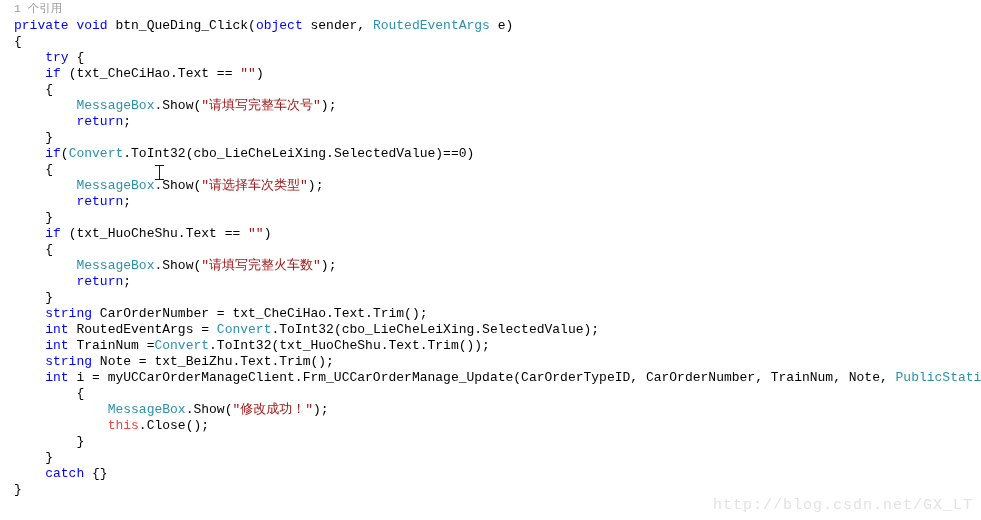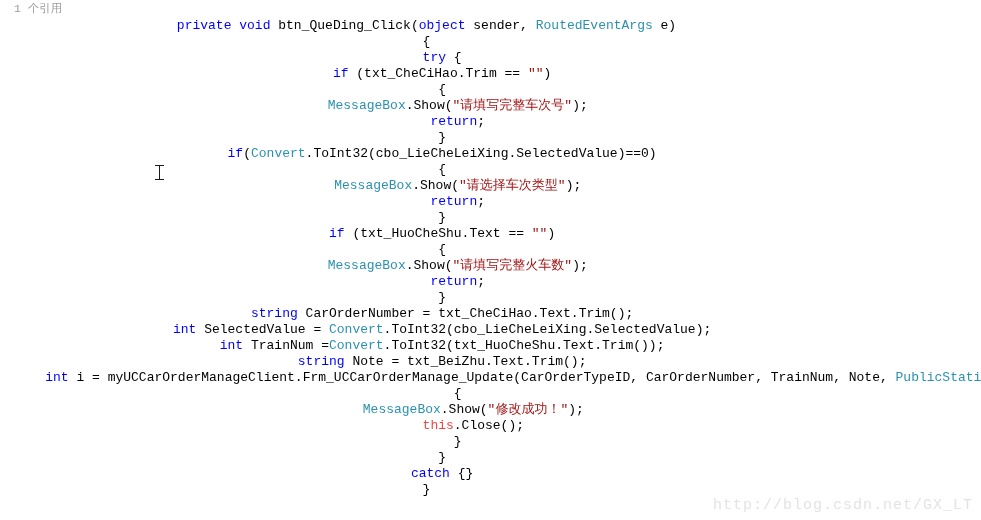--- a/index.html
+++ b/index.html
@@ -24,21 +24,20 @@
     line-height: 16px;
     font-size: 11.5px;
     color: #9b9b9b;
     white-space: pre;
   }
   #code {
     position: absolute;
     left: 0px;
     top: 18px;
     width: 839px;
-    text-align: center;
   }
   .ln {
     height: 16px;
     line-height: 16px;
     font-size: 13px;
     white-space: pre;
     color: #000000;
     padding-left: 14px;
     letter-spacing: 0px;
   }
@@ -95,37 +94,37 @@
 <body>
 
 <div id="screen">
 
   <div id="codelens">1 个引用</div>
 
   <div id="code">
       <div class="ln"><span class="kw">private</span><span class="pln"> </span><span class="kw">void</span><span class="pln"> btn_QueDing_Click(</span><span class="kw">object</span><span class="pln"> sender, </span><span class="typ">RoutedEventArgs</span><span class="pln"> e)</span></div>
       <div class="ln"><span class="pln">{</span></div>
       <div class="ln"><span class="pln">    </span><span class="kw">try</span><span class="pln"> {</span></div>
-      <div class="ln"><span class="pln">    </span><span class="kw">if</span><span class="pln"> (txt_CheCiHao.Trim == </span><span class="str">""</span><span class="pln">)</span></div>
+      <div class="ln"><span class="pln">    </span><span class="kw">if</span><span class="pln"> (txt_CheCiHao.Text == </span><span class="str">""</span><span class="pln">)</span></div>
       <div class="ln"><span class="pln">    </span><span class="pln">{</span></div>
       <div class="ln"><span class="pln">        </span><span class="typ">MessageBox</span><span class="pln">.Show(</span><span class="str">"请填写完整车次号"</span><span class="pln">);</span></div>
       <div class="ln"><span class="pln">        </span><span class="kw">return</span><span class="pln">;</span></div>
       <div class="ln"><span class="pln">    </span><span class="pln">}</span></div>
       <div class="ln"><span class="pln">    </span><span class="kw">if</span><span class="pln">(</span><span class="typ">Convert</span><span class="pln">.ToInt32(cbo_LieCheLeiXing.SelectedValue)==0)</span></div>
       <div class="ln"><span class="pln">    </span><span class="pln">{</span></div>
       <div class="ln"><span class="pln">        </span><span class="typ">MessageBox</span><span class="pln">.Show(</span><span class="str">"请选择车次类型"</span><span class="pln">);</span></div>
       <div class="ln"><span class="pln">        </span><span class="kw">return</span><span class="pln">;</span></div>
       <div class="ln"><span class="pln">    </span><span class="pln">}</span></div>
       <div class="ln"><span class="pln">    </span><span class="kw">if</span><span class="pln"> (txt_HuoCheShu.Text == </span><span class="str">""</span><span class="pln">)</span></div>
       <div class="ln"><span class="pln">    </span><span class="pln">{</span></div>
       <div class="ln"><span class="pln">        </span><span class="typ">MessageBox</span><span class="pln">.Show(</span><span class="str">"请填写完整火车数"</span><span class="pln">);</span></div>
       <div class="ln"><span class="pln">        </span><span class="kw">return</span><span class="pln">;</span></div>
       <div class="ln"><span class="pln">    </span><span class="pln">}</span></div>
       <div class="ln"><span class="pln">    </span><span class="kw">string</span><span class="pln"> CarOrderNumber = txt_CheCiHao.Text.Trim();</span></div>
-      <div class="ln"><span class="pln">    </span><span class="kw">int</span><span class="pln"> SelectedValue = </span><span class="typ">Convert</span><span class="pln">.ToInt32(cbo_LieCheLeiXing.SelectedValue);</span></div>
+      <div class="ln"><span class="pln">    </span><span class="kw">int</span><span class="pln"> RoutedEventArgs = </span><span class="typ">Convert</span><span class="pln">.ToInt32(cbo_LieCheLeiXing.SelectedValue);</span></div>
       <div class="ln"><span class="pln">    </span><span class="kw">int</span><span class="pln"> TrainNum =</span><span class="typ">Convert</span><span class="pln">.ToInt32(txt_HuoCheShu.Text.Trim());</span></div>
       <div class="ln"><span class="pln">    </span><span class="kw">string</span><span class="pln"> Note = txt_BeiZhu.Text.Trim();</span></div>
       <div class="ln"><span class="pln">    </span><span class="kw">int</span><span class="pln"> i = myUCCarOrderManageClient.Frm_UCCarOrderManage_Update(CarOrderTypeID, CarOrderNumber, TrainNum, Note, </span><span class="typ">PublicStatic</span></div>
       <div class="ln"><span class="pln">        </span><span class="pln">{</span></div>
       <div class="ln"><span class="pln">            </span><span class="typ">MessageBox</span><span class="pln">.Show(</span><span class="str">"修改成功！"</span><span class="pln">);</span></div>
       <div class="ln"><span class="pln">            </span><span class="this">this</span><span class="pln">.Close();</span></div>
       <div class="ln"><span class="pln">        </span><span class="pln">}</span></div>
       <div class="ln"><span class="pln">    </span><span class="pln">}</span></div>
       <div class="ln"><span class="pln">    </span><span class="kw">catch</span><span class="pln"> {}</span></div>
       <div class="ln"><span class="pln">}</span></div>

